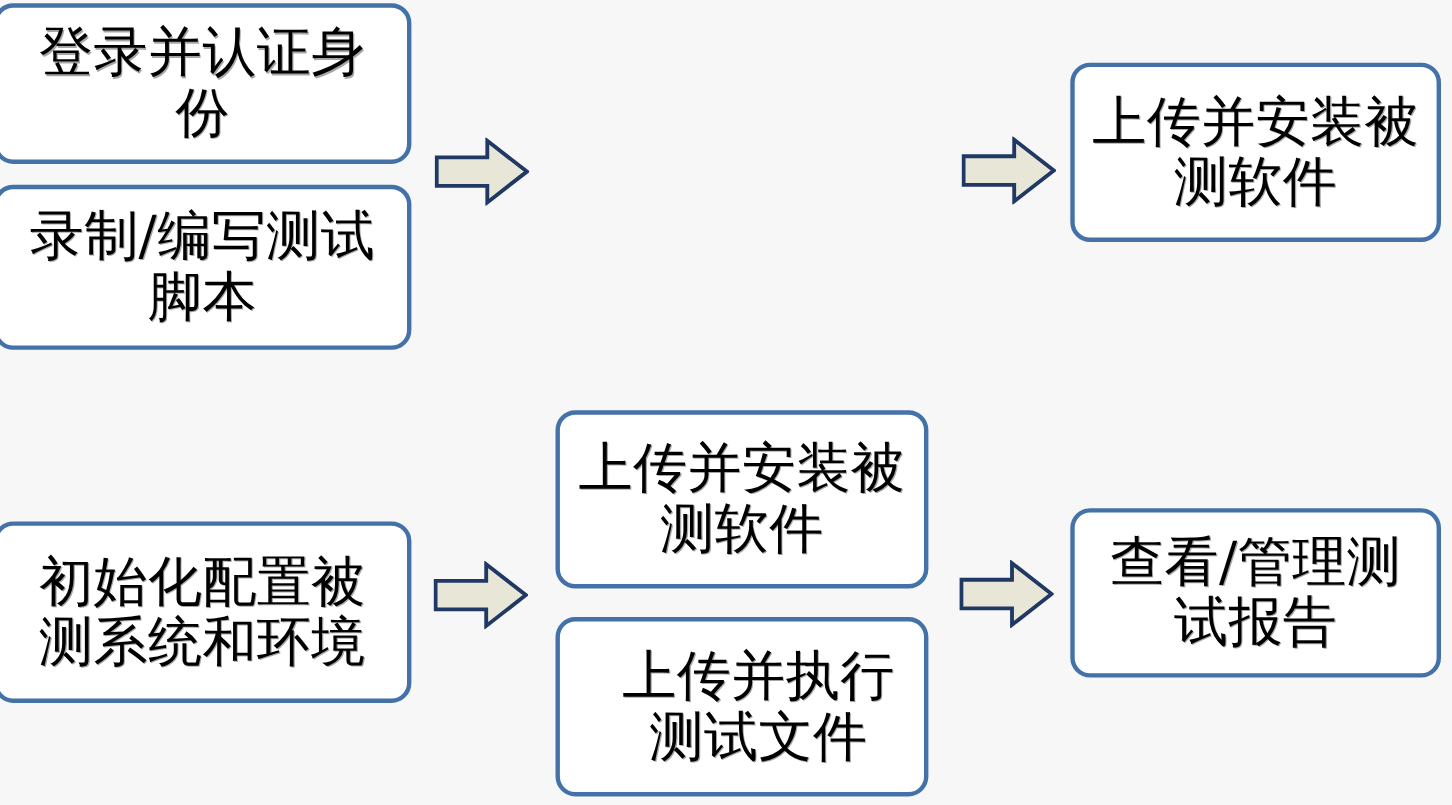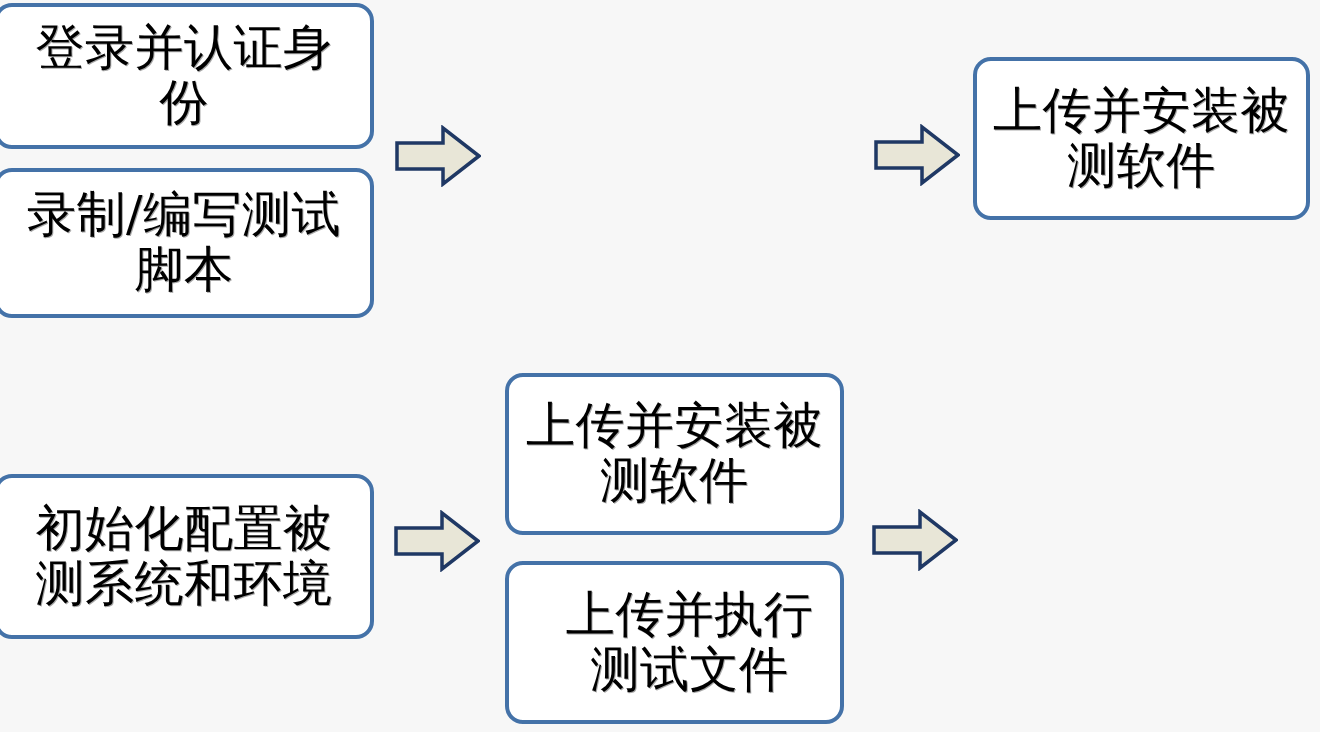--- a/index.html
+++ b/index.html
@@ -65,20 +65,21 @@
 
 
   <div class="node" id="n-alloc">上传并安装被测软件</div>
 
   <div class="node" id="n-init">初始化配置被测系统和环境</div>
 
   <div class="node" id="n-upload">上传并安装被测软件</div>
 
   <div class="node" id="n-exec">上传并执行测试文件</div>
 
+  <div class="node" id="n-report">查看/管理测试报告</div>
 
   <svg class="arrow" id="a1" viewBox="0 0 86 62">
     <polygon points="2,18 48,18 48,3 84,31 48,59 48,44 2,44" fill="#e8e6d7" stroke="#1f3864" stroke-width="3.5" stroke-linejoin="miter"></polygon>
   </svg>
 
   <svg class="arrow" id="a2" viewBox="0 0 86 62">
     <polygon points="2,18 48,18 48,3 84,31 48,59 48,44 2,44" fill="#e8e6d7" stroke="#1f3864" stroke-width="3.5" stroke-linejoin="miter"></polygon>
   </svg>
 
   <svg class="arrow" id="a3" viewBox="0 0 86 62">

